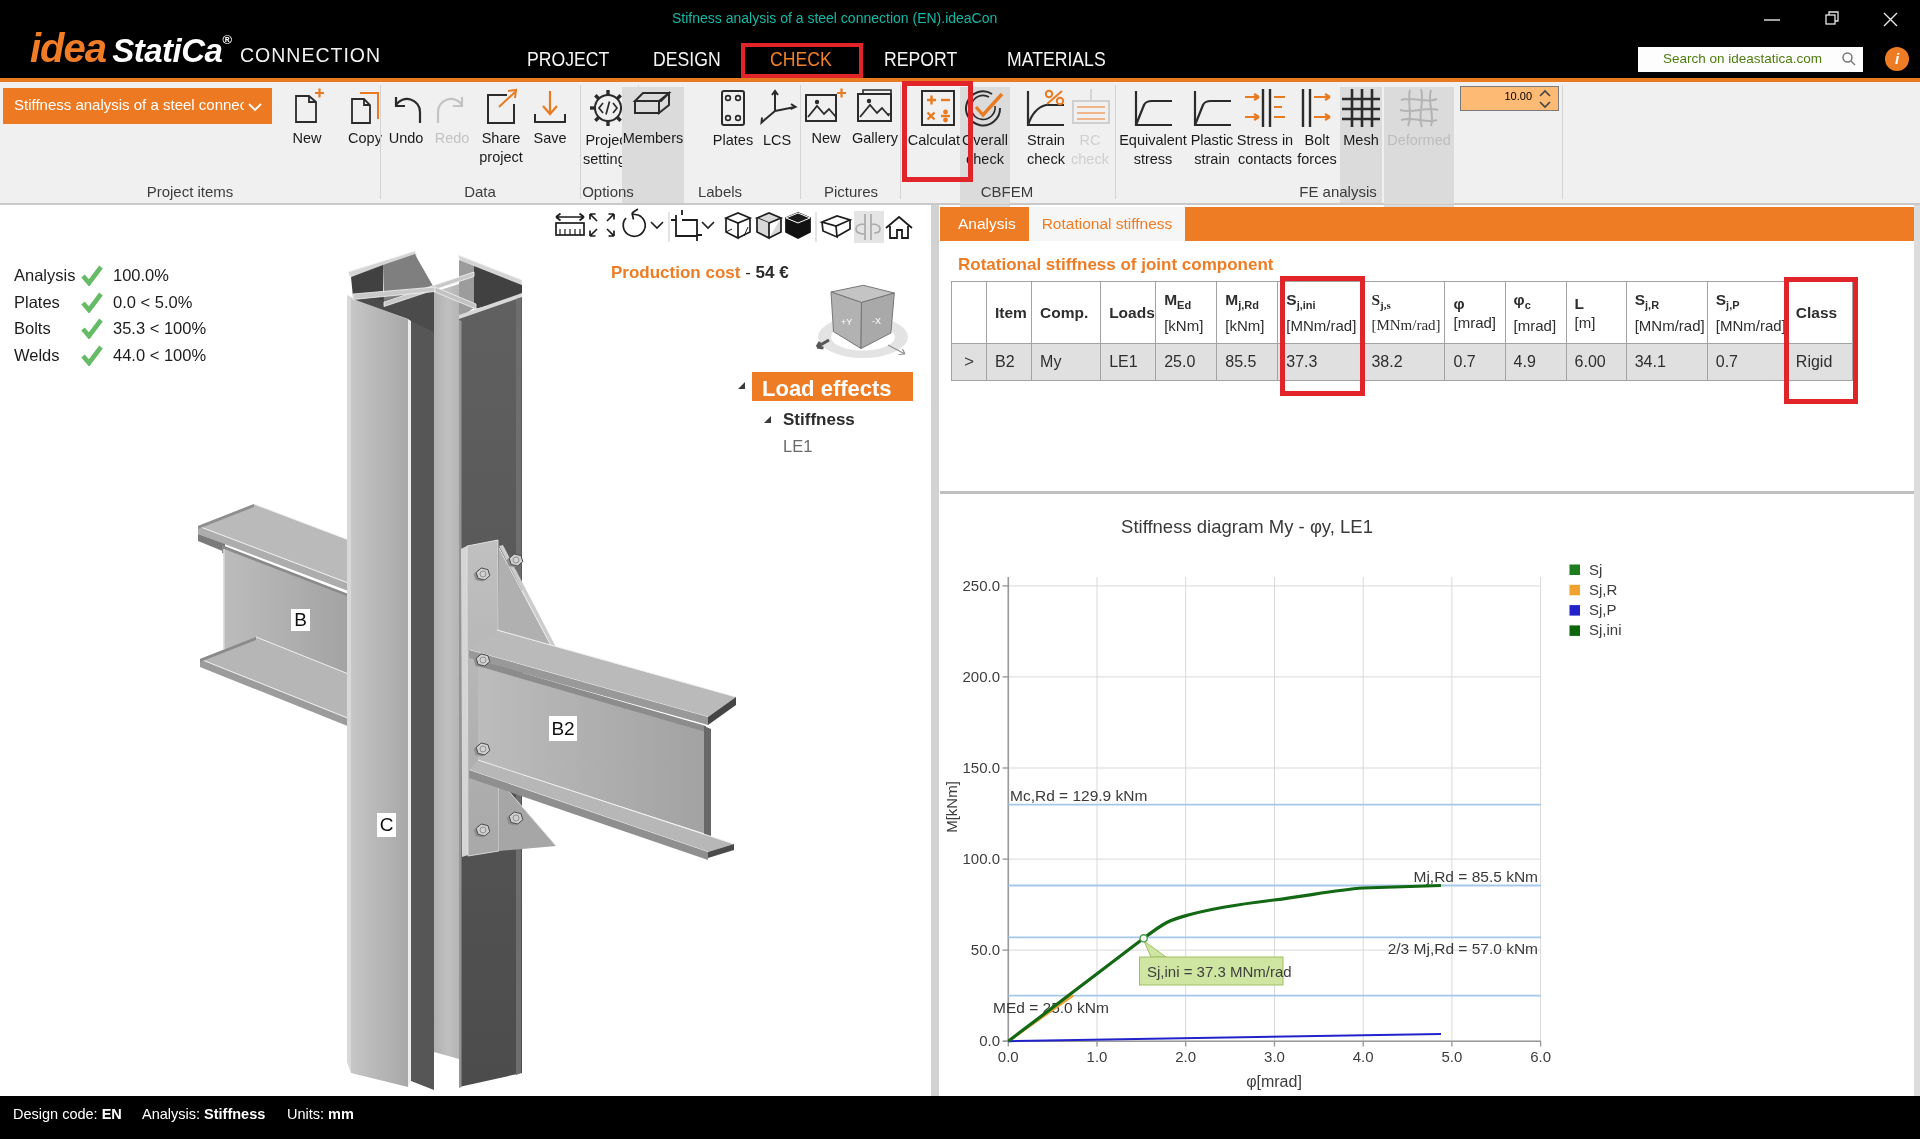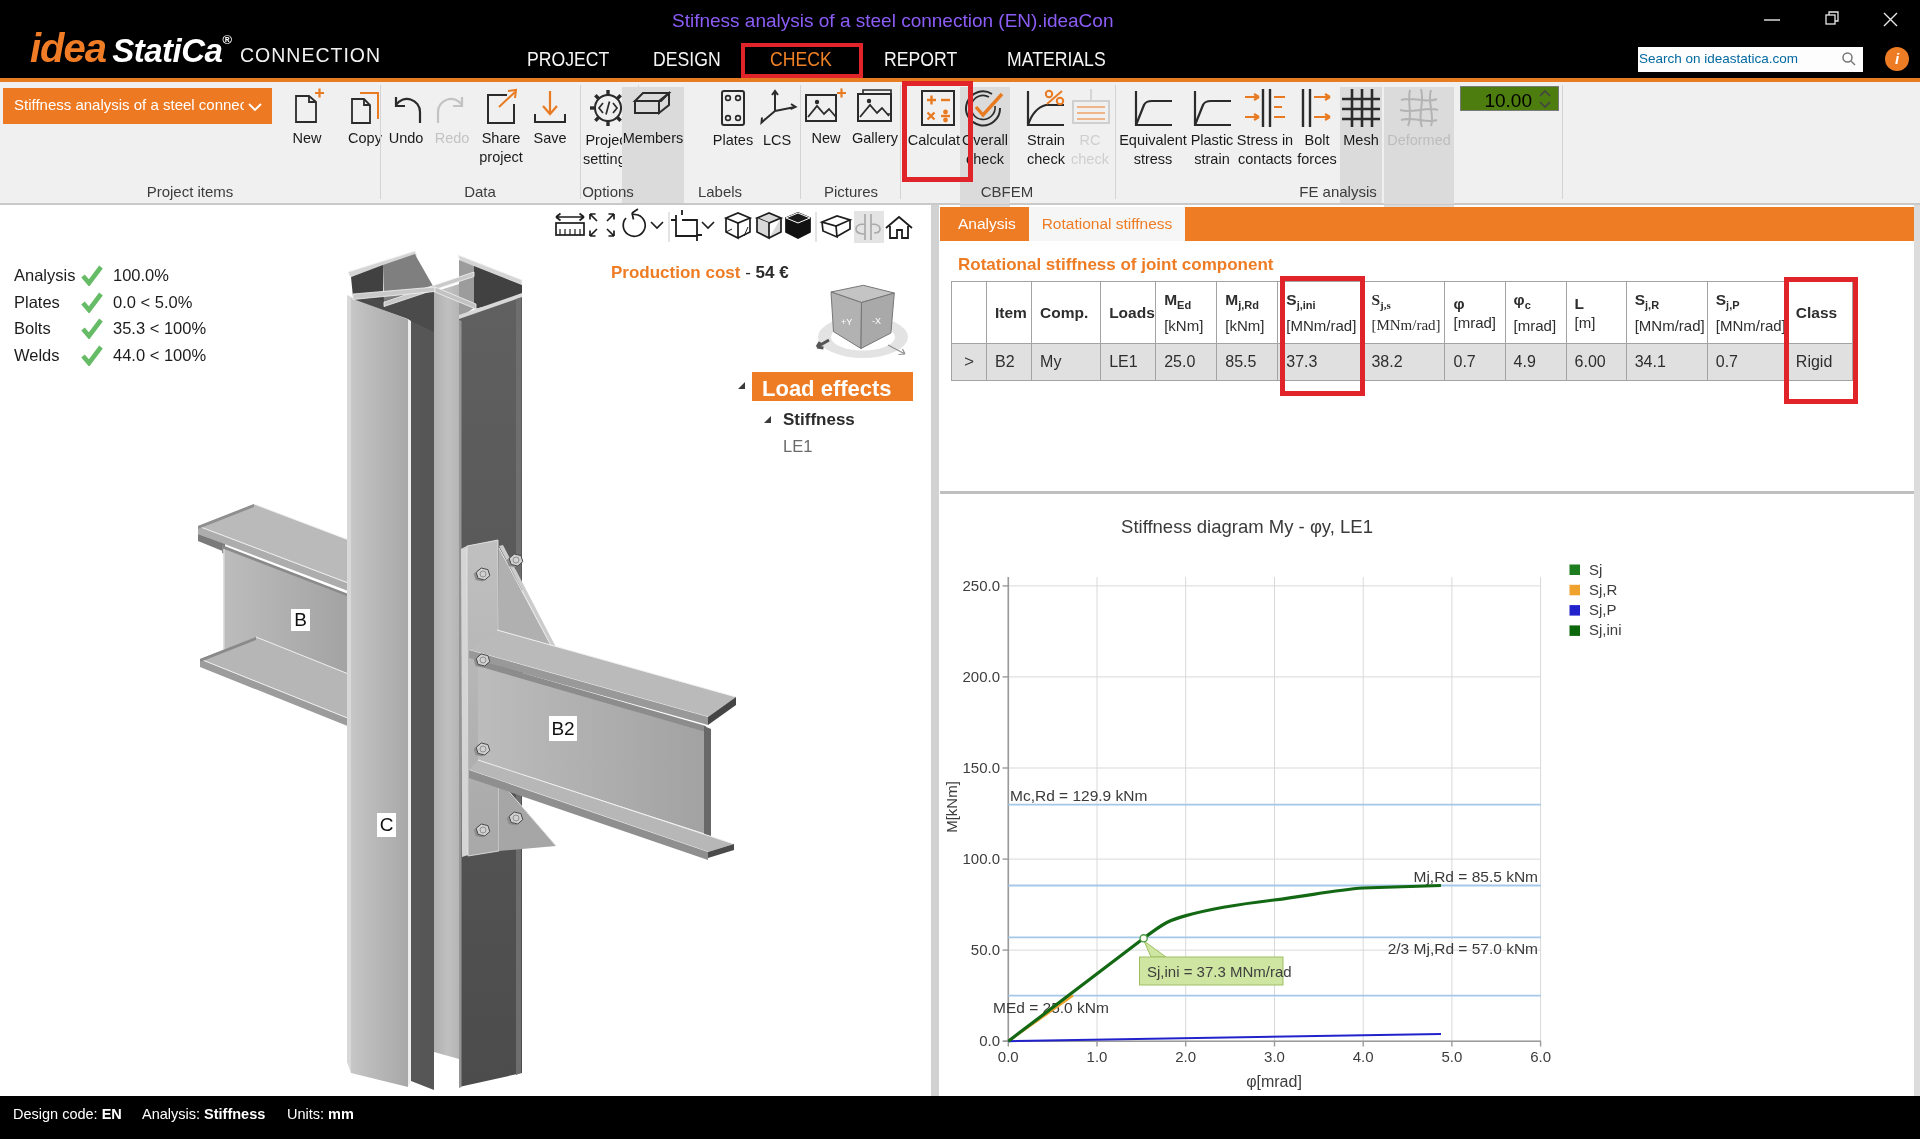--- a/index.html
+++ b/index.html
@@ -17,41 +17,41 @@
 .menuitem{position:absolute;top:47px;color:#f5f5f5;font-size:21px;transform:scaleX(.84);transform-origin:0 0;white-space:nowrap}
 .wlabel{position:absolute;background:#fff;color:#111;text-align:center;font-size:19px}
 .chk{position:absolute;font-size:16.5px;color:#1c1c1c}
 table.tb{border-collapse:collapse;table-layout:fixed}
 table.tb td,table.tb th{border:1px solid #a3a3a3;font-weight:normal;text-align:left;
 padding:0 0 0 8px;color:#2e2e2e;overflow:hidden}
 sub{font-size:11px}
 </style></head><body>
 
 <div class="abs titlebar">
- <div class="abs" style="left:672px;top:10px;width:560px;color:#8b5cf6;font-size:19px;">Stifness analysis of a steel connection (EN).ideaCon</div>
+ <div class="abs" style="left:672px;top:10px;width:560px;color:#14b8a6;font-size:14px;">Stifness analysis of a steel connection (EN).ideaCon</div>
  <svg class="abs" style="left:1750px;top:0" width="170" height="40" viewBox="0 0 170 40">
   <line x1="14" y1="20" x2="30" y2="20" stroke="#e8e8e8" stroke-width="1.4"></line>
   <rect x="76" y="15" width="9" height="9" fill="none" stroke="#e8e8e8" stroke-width="1.3"></rect>
   <path d="M79 15v-3h9v9h-3" fill="none" stroke="#e8e8e8" stroke-width="1.3"></path>
   <path d="M134 13l13 13M147 13l-13 13" stroke="#e8e8e8" stroke-width="1.4"></path>
  </svg>
 </div>
 
 <div class="abs menubar"></div>
 <div class="abs" style="left:30px;top:26px;color:#fff;font-style:italic;font-weight:bold;">
  <span style="font-size:40px;color:#f07d26;letter-spacing:-1px;">idea</span><span style="font-size:33px;letter-spacing:-.5px;"> StatiCa</span><span style="font-size:13px;vertical-align:18px;">®</span>
 </div>
 <div class="abs" style="left:240px;top:44px;font-size:19.5px;letter-spacing:1px;color:#f2f2f2;">CONNECTION</div>
 <div class="abs menuitem" style="left:527px;">PROJECT</div>
 <div class="abs menuitem" style="left:653px;">DESIGN</div>
 <div class="abs menuitem" style="left:770px;color:#ef8026;">CHECK</div>
 <div class="abs menuitem" style="left:884px;">REPORT</div>
 <div class="abs menuitem" style="left:1007px;">MATERIALS</div>
 <div class="abs" style="left:741px;top:43px;width:122px;height:35px;border:4px solid #e1232a"></div>
-<div class="abs" style="left:1638px;top:47px;width:225px;height:25px;background:#fdfdfd;font-size:13.5px;color:#0369a1;padding:4px 0 0 1px;">Search on ideastatica.com
+<div class="abs" style="left:1638px;top:47px;width:225px;height:25px;background:#fdfdfd;font-size:13.5px;color:#4d7c0f;padding:4px 0 0 25px;">Search on ideastatica.com
  <svg class="abs" style="right:6px;top:4px" width="16" height="16" viewBox="0 0 16 16">
       <circle cx="6.5" cy="6.5" r="4.5" fill="none" stroke="#777" stroke-width="1.5"></circle>
       <line x1="10" y1="10" x2="14" y2="14" stroke="#777" stroke-width="1.5"></line>
     </svg>
 </div>
 <div class="abs" style="left:1885px;top:47px;width:24px;height:24px;border-radius:12px;background:#ee7c24;color:#fff;font-size:15px;font-weight:bold;text-align:center;line-height:24px;font-style:italic;">i</div>
 
 <div class="abs orangeline"></div>
 <div class="abs ribbon">
     <div class="abs" style="left:3px;top:6px;width:269px;height:36px;background:#ed7a23;color:#fff;font-size:15px;padding:8px 0 0 11px;"><span style="display:inline-block;width:230px;white-space:nowrap;overflow:hidden;">Stiffness analysis of a steel connecti</span><svg style="position:absolute;right:10px;top:15px" width="14" height="9" viewBox="0 0 14 9">
@@ -201,21 +201,21 @@
 <div class="rbtn rsel" style="left:1340px;width:42px;height:116px;"><svg width="42" height="42" viewBox="0 0 42 42">
         <g stroke="#2b2b2b" stroke-width="2.6" fill="none">
           <path d="M12 2v38M22 2v38M32 2v38M2 12h38M2 22h38M2 32h38"></path>
         </g>
       </svg>Mesh</div>
 <div class="rbtn rsel" style="left:1384px;width:70px;height:148px;"><svg width="42" height="42" viewBox="0 0 42 42">
         <g stroke="#b3b3b3" stroke-width="2" fill="none">
           <path d="M12 3c-3 12 3 26-2 36M23 2c4 13-4 27 1 38M33 3c-4 12 4 26 0 36M3 13c12-4 26 4 36-1M2 23c13 4 27-4 38 0M3 33c12-4 26 4 36 0"></path>
         </g>
       </svg><span style="color:#bdbdbd">Deformed</span></div>
-<div class="abs" style="left:1460px;top:4px;width:99px;height:25px;background:#4d7c0f;border:1px solid #7a7a7a;font-size:19px;text-align:right;padding:3px 26px 0 0;">10.00</div>
+<div class="abs" style="left:1460px;top:4px;width:99px;height:25px;background:#fdba74;border:1px solid #7a7a7a;font-size:11px;text-align:right;padding:3px 26px 0 0;">10.00</div>
 <svg class="abs" style="left:1538px;top:7px" width="14" height="20" viewBox="0 0 14 20">
       <path d="M2 7l5-5 5 5M2 13l5 5 5-5" fill="none" stroke="#444" stroke-width="1.6"></path>
     </svg>
 <div class="rsep" style="left:1562px"></div>
 <div class="rcap" style="left:110px;width:160px;">Project items</div>
 <div class="rcap" style="left:400px;width:160px;">Data</div>
 <div class="rcap" style="left:528px;width:160px;">Options</div>
 <div class="rcap" style="left:640px;width:160px;">Labels</div>
 <div class="rcap" style="left:771px;width:160px;">Pictures</div>
 <div class="rcap" style="left:927px;width:160px;">CBFEM</div>

